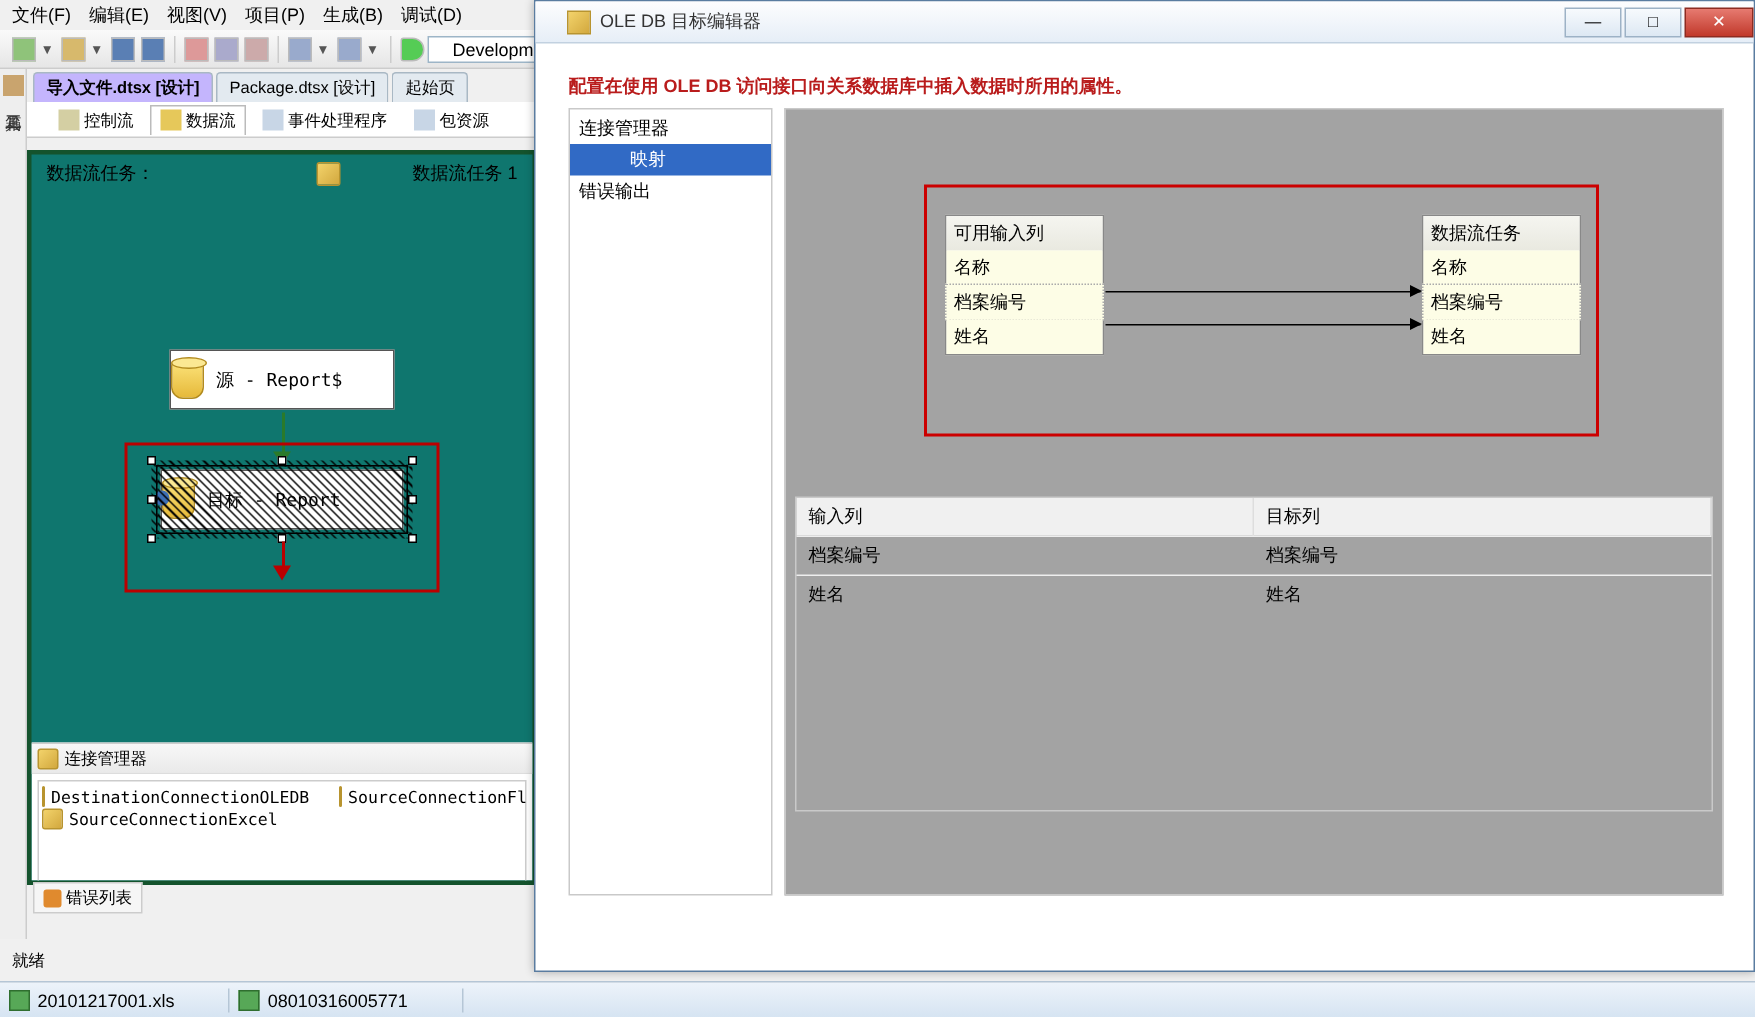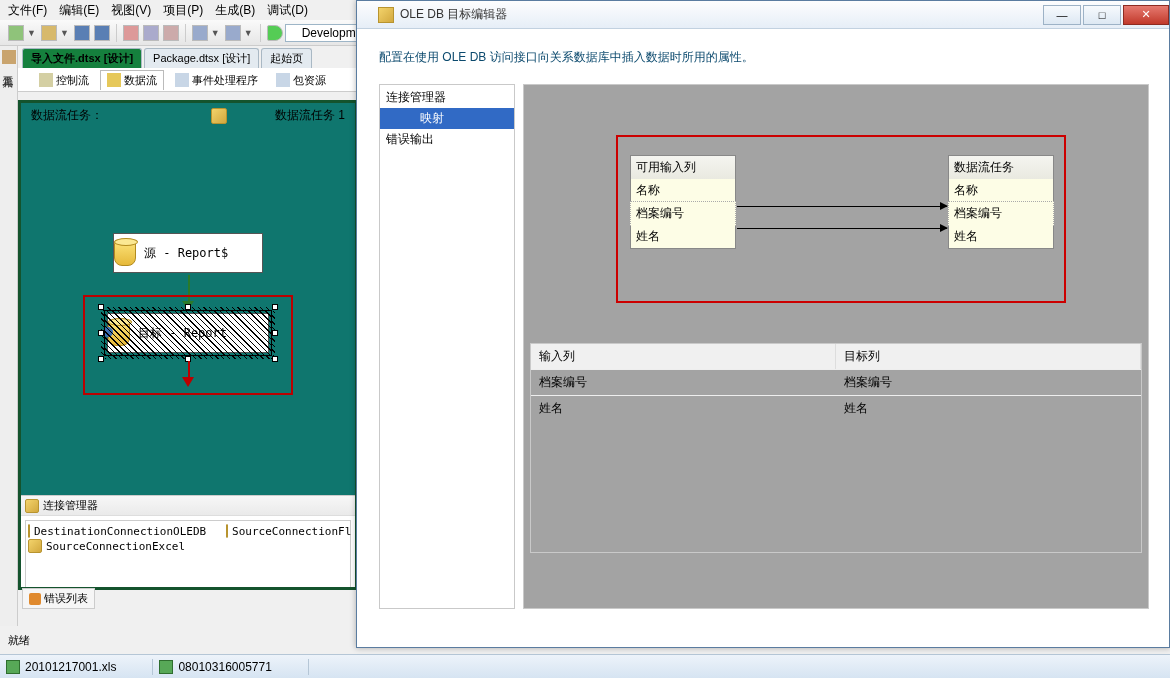--- a/index.html
+++ b/index.html
@@ -60,21 +60,21 @@
   .doctabs {
     display:flex; align-items:flex-end; padding-left:22px;
     height:22px; background:#f0f0f0;
   }
   .doctab {
     border:1px solid #a9b8c4; border-bottom:none;
     padding:2px 8px; margin-right:2px;
     background:#e3eaf0; font-size:11px;
     border-radius:3px 3px 0 0;
   }
-  .doctab.active { background:#15803d; font-weight:bold;margin-top:34px; }
+  .doctab.active { background:#c4b5fd; font-weight:bold;margin-top:34px; }
   
   .subtabs {
     display:flex; align-items:center;
     padding-left:32px; height:24px; background:#fff;
     border-bottom:1px solid #ccc;
   }
   .subtab {
     display:flex; align-items:center;
     padding:2px 6px; margin-right:4px;
     border:1px solid transparent; border-bottom:none;
@@ -192,21 +192,21 @@
   .dlg-titlebar .ttl{display:flex;align-items:center;font-size:12px;color:#333;padding-left:15px;}
   .dlg-titlebar .ttl .dicon{width:16px;height:16px;background:linear-gradient(135deg,#f3d36b,#d2a83e);border:1px solid #b8942f;margin-right:6px;}
   .winbtns{display:flex;}
   .winbtn{
     width:38px;height:20px;border:1px solid #9db2c6;margin-left:2px;
     display:flex;align-items:center;justify-content:center;font-size:11px;
     background:linear-gradient(#f7fafd,#dde8f3);
   }
   .winbtn.close{background:linear-gradient(#e67a70,#c1392b);color:#fff;border-color:#8d2b21;width:46px;}
   .dlg-body{padding:20px 20px 10px 22px;}
-  .dlg-desc{font-size:12px;color:#0c4a6e;margin-bottom:18px;}
+  .dlg-desc{font-size:12px;color:#b91c1c;margin-bottom:6px;font-weight:bold;}
   .dlg-split{display:flex;height:525px;}
   .dlg-nav{
     width:136px;border:1px solid #c9c9c9;background:#fff;
     font-size:12px;padding:2px 0;
   }
   .dlg-nav div{padding:2px 6px;}
   .dlg-nav .sel{background:#316ac5;color:#fff;padding-left:40px;}
   .dlg-main{
     flex:1;margin-left:8px;border:1px solid #c9c9c9;background:#a3a3a3;
     position:relative;

